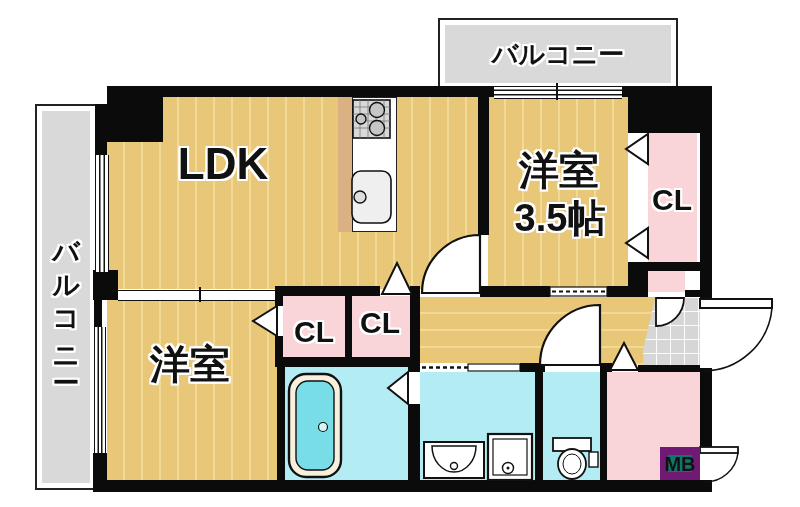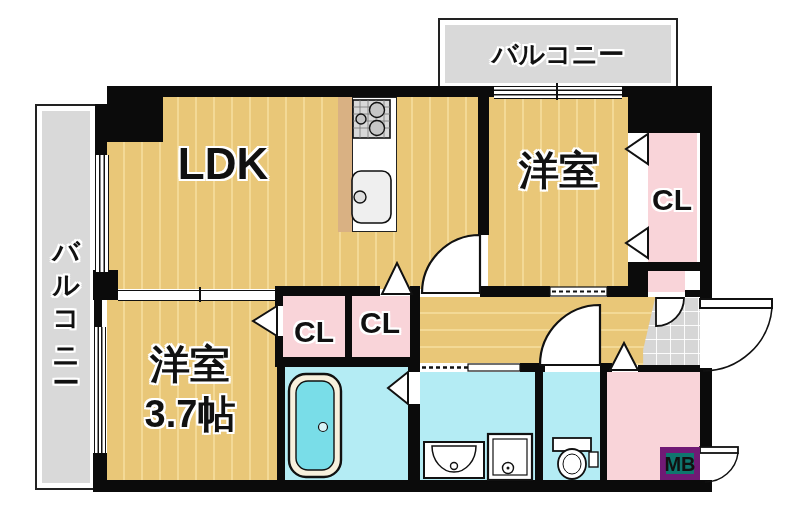--- a/index.html
+++ b/index.html
@@ -139,25 +139,25 @@
     <rect x="353" y="100" width="37" height="38" fill="#d8d8d8" stroke="#111" stroke-width="1.6"></rect>
     <path d="M353,107 h37 M353,114 h37 M353,121 h37 M353,128 h37 M360,100 v38 M368,100 v38 M376,100 v38 M384,100 v38" stroke="#777" stroke-width="0.8"></path>
     <circle cx="377" cy="110" r="7.5" fill="#c6c6c6" stroke="#111" stroke-width="1.4"></circle>
     <circle cx="377" cy="128" r="7.5" fill="#c6c6c6" stroke="#111" stroke-width="1.4"></circle>
     <circle cx="361" cy="119" r="5" fill="#c6c6c6" stroke="#111" stroke-width="1.4"></circle>
 
     <rect x="352" y="171" width="39" height="52" rx="9" fill="#efefef" stroke="#111" stroke-width="1.6"></rect>
     <circle cx="360" cy="197" r="6" fill="#dedede" stroke="#111" stroke-width="1.4"></circle>
   </svg>
 
-  <div class="abs" style="left:660px;top:447px;width:40px;height:33px;background:#0f766e;border:6px solid #701a75;box-sizing:border-box;">
+  <div class="abs" style="left:660px;top:447px;width:40px;height:33px;background:#0f766e;border:8px solid #701a75;box-sizing:border-box;">
     <div class="lbl" style="left:50%;top:50%;font-size:20px;text-shadow:none;">MB</div>
   </div>
 
   <div class="lbl" style="left:223px;top:164px;font-size:44px;">LDK</div>
   <div class="lbl" style="left:559px;top:170px;font-size:40px;">洋室</div>
+  <div class="lbl" style="left:560px;top:218px;font-size:38px;">3.5帖</div>
   <div class="lbl" style="left:190px;top:364px;font-size:40px;">洋室</div>
-  <div class="lbl" style="left:190px;top:414px;font-size:38px;">3.7帖</div>
   <div class="lbl" style="left:314px;top:332px;font-size:30px;">CL</div>
   <div class="lbl" style="left:380px;top:323px;font-size:30px;">CL</div>
   <div class="lbl" style="left:672px;top:200px;font-size:30px;">CL</div>
 
 </div>
 
 </body></html>

